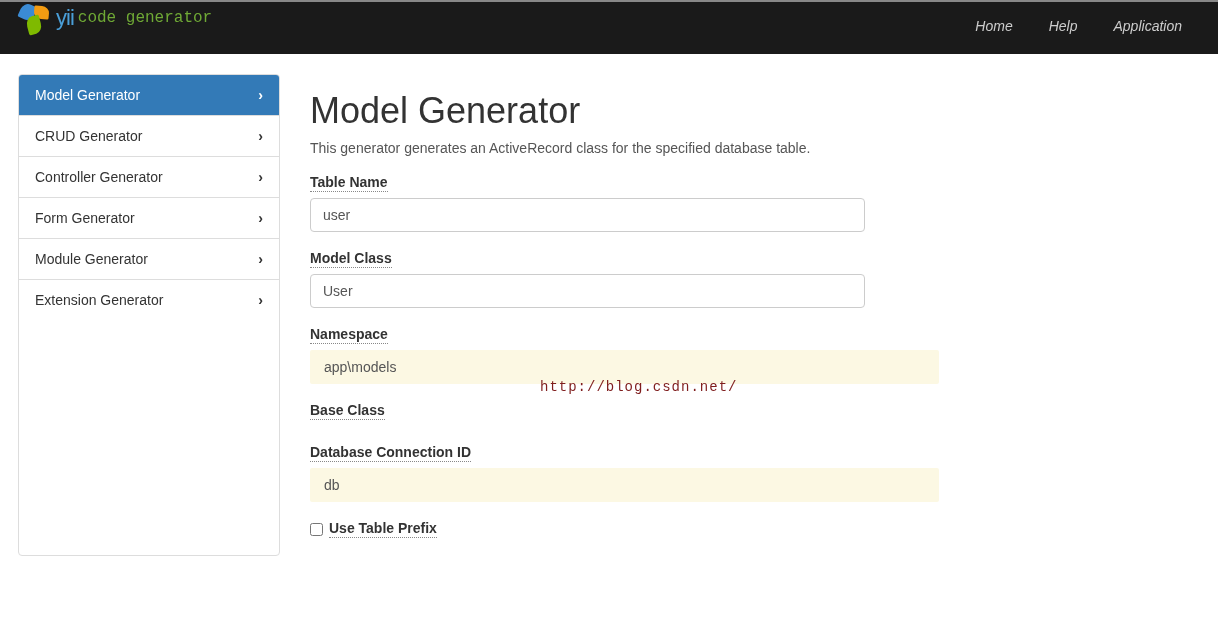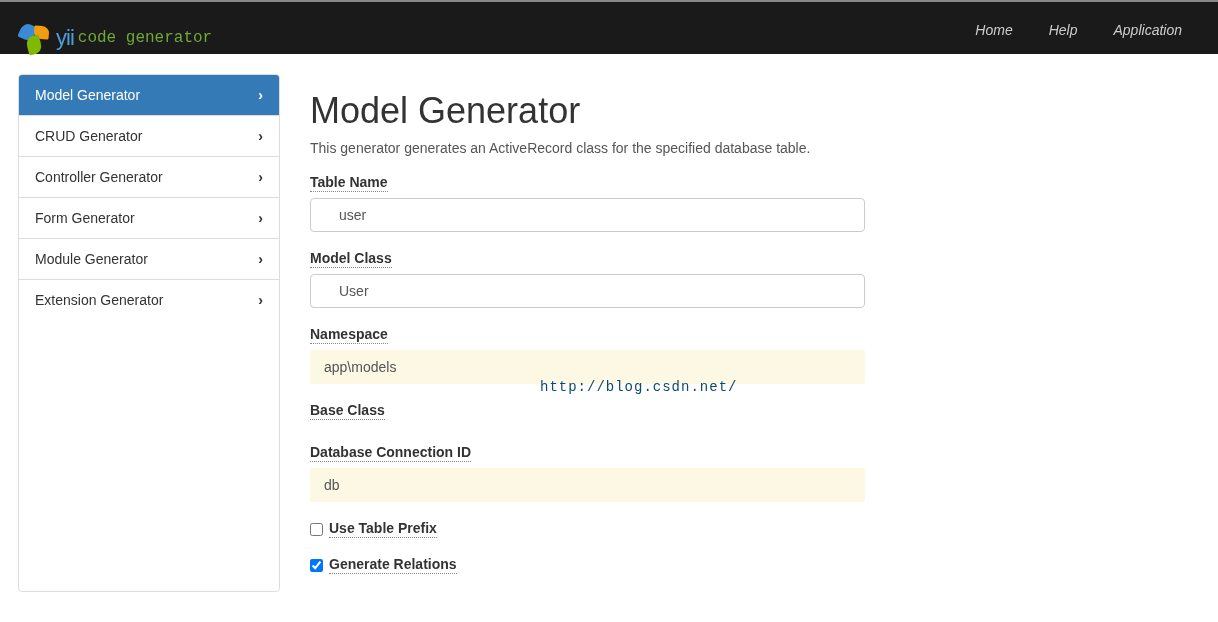--- a/index.html
+++ b/index.html
@@ -1,18 +1,18 @@
 <!DOCTYPE html>
 <html><head>
   <meta charset="utf-8">
   <style>
     * { margin: 0; padding: 0; box-sizing: border-box; }
     body { font-family: "Helvetica Neue", Helvetica, Arial, sans-serif; font-size: 14px; color: #333; background: #fff; width: 1218px; }
     .top-bar { height: 2px; background: #888; }
-    .navbar { background: #1a1a1a; height: 52px; display: flex; align-items: flex-end; padding: 0 18px; }
+    .navbar { background: #1a1a1a; height: 52px; display: flex; align-items: flex-start; padding: 0 18px; }
     .logo-wrap { display: flex; align-items: center; }
     .logo-icon { width: 32px; height: 32px; margin-right: 6px; position: relative; }
     .petal { position: absolute; border-radius: 50% 10% 50% 10%; }
     .petal.p1 { width: 15px; height: 16px; background: #3b8bd4; left: 2px; top: 2px; transform: rotate(25deg); }
     .petal.p2 { width: 13px; height: 15px; background: #f39c12; right: 2px; top: 3px; transform: rotate(95deg); }
     .petal.p3 { width: 14px; height: 18px; background: #7fba00; left: 9px; bottom: 0; transform: rotate(165deg); }
     .logo-text { font-size: 22px; color: #4a9fd8; font-weight: 300; letter-spacing: -1px; }
     .logo-sub { font-size: 16px; color: #6fa935; margin-left: 4px; font-weight: 300; font-family: Liberation Mono, monospace; }
     .nav-right { margin-left: auto; display: flex; gap: 0; font-style: italic; }
     .nav-link { color: #ccc; text-decoration: none; padding: 16px 18px; font-size: 14px; }
@@ -20,26 +20,26 @@
     .sidebar { width: 262px; flex-shrink: 0; border: 1px solid #ddd; border-radius: 4px; overflow: hidden; }
     .sidebar-item { display: flex; align-items: center; padding: 12px 16px; border-bottom: 1px solid #ddd; color: #333; text-decoration: none; cursor: pointer; font-size: 14px; }
     .sidebar-item:last-child { border-bottom: none; text-align: right; }
     .sidebar-item.active { background: #337ab7; color: #fff; }
     .sidebar-item .chev { margin-left: auto; font-weight: bold; }
     .main { flex: 1; max-width: 850px; }
     .page-title { font-size: 36px; font-weight: 500; color: #333; margin-bottom: 8px; margin-top: 16px; }
     .page-desc { color: #555; margin-bottom: 18px; font-size: 14px; }
     .form-group { margin-bottom: 18px; }
     .form-label { display: inline-block; font-weight: bold; color: #333; font-size: 14px; border-bottom: 1px dotted #888; padding-bottom: 1px; margin-bottom: 6px; }
-    .form-input { width: 555px; padding: 8px 28px; border: 1px solid #ccc; border-radius: 4px; font-size: 14px; color: #555; background: #fff; }
-    .form-static { width: 555px; padding: 9px 14px; background: #fcf8e3; color: #555; font-size: 14px; border-radius: 2px; }
+    .form-input { width: 555px; padding: 8px 12px; border: 1px solid #ccc; border-radius: 4px; font-size: 14px; color: #555; background: #fff; }
+    .form-static { width: 629px; padding: 9px 14px; background: #fcf8e3; color: #555; font-size: 14px; border-radius: 2px; }
     .checkbox-row { display: flex; align-items: center; gap: 6px; }
     .checkbox-row input { width: 13px; height: 13px; }
     .checkbox-label { font-weight: bold; color: #333; font-size: 14px; border-bottom: 1px dotted #888; padding-bottom: 1px; }
-    .watermark { position: absolute; left: 540px; top: 379px; color: #0c4a6e; font-family: "Courier New", monospace; font-size: 14px; pointer-events: none; letter-spacing: 1px; }
+    .watermark { position: absolute; left: 540px; top: 379px; color: #7f1d1d; font-family: "Courier New", monospace; font-size: 14px; pointer-events: none; letter-spacing: 1px; }
   </style>
 </head>
 <body>
 
 <div class="top-bar"></div>
 
 <div class="navbar">
   <div class="logo-wrap">
     <div class="logo-icon">
       <div class="petal p1"></div>
@@ -111,21 +111,17 @@
     <div class="form-group">
       <label class="form-label">Database Connection ID</label><br>
       <div class="form-static">db</div>
     </div>
 
     <div class="form-group checkbox-row">
       <input type="checkbox" style="">
       <label class="checkbox-label">Use Table Prefix</label>
     </div>
 
-    <div class="form-group checkbox-row">
-      <input type="checkbox" checked="" style="">
-      <label class="checkbox-label">Generate Relations</label>
-    </div>
 
   </div>
 </div>
 
 <div class="watermark">http://blog.csdn.net/</div>
 
 </body></html>

